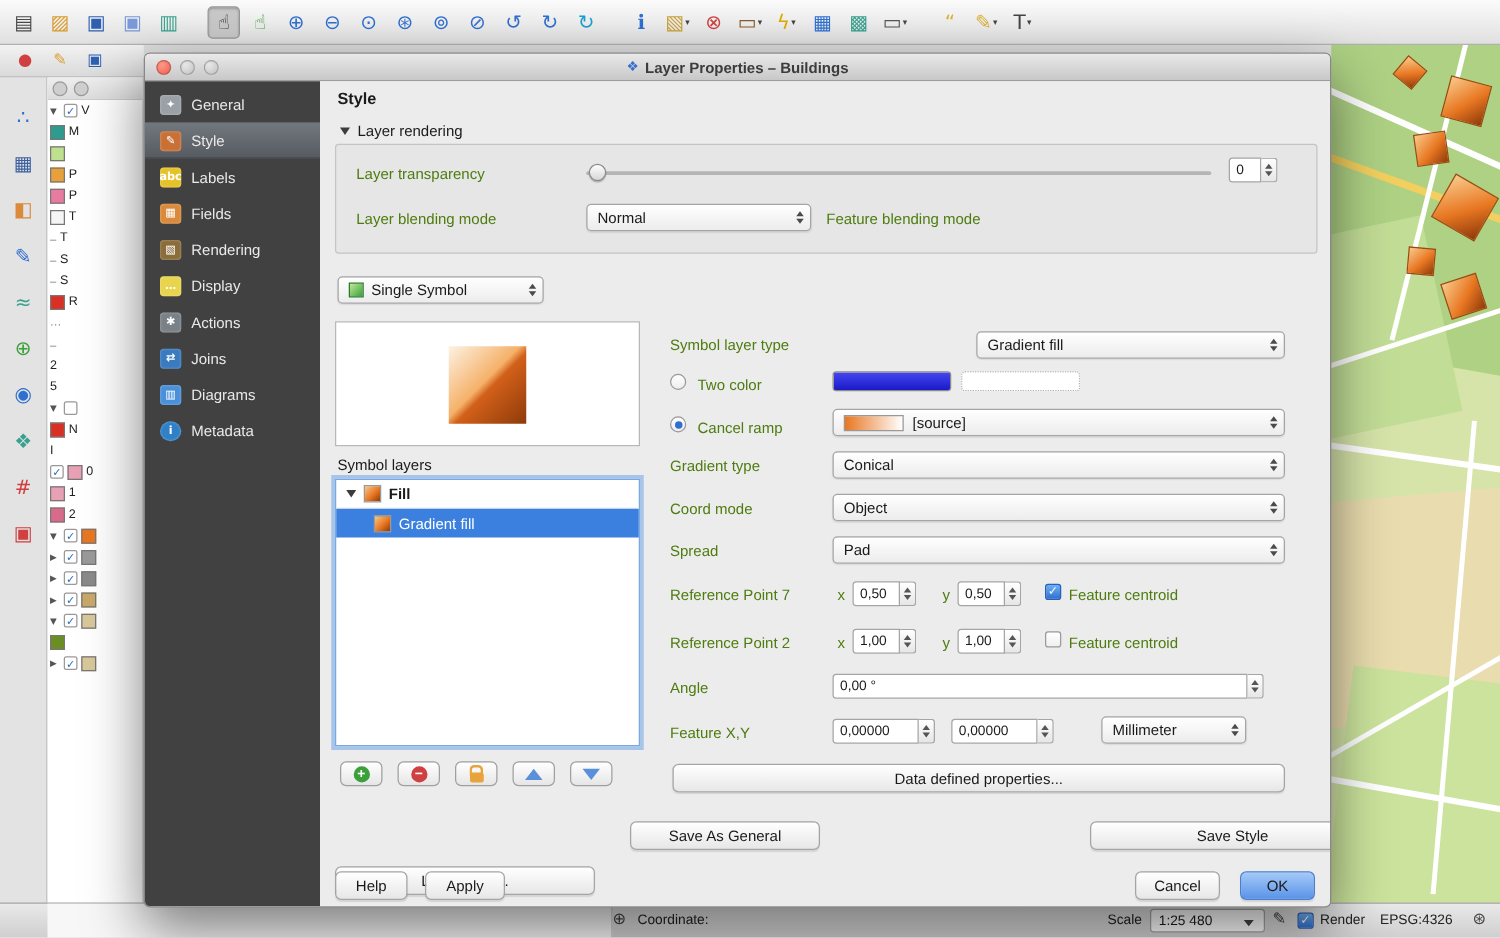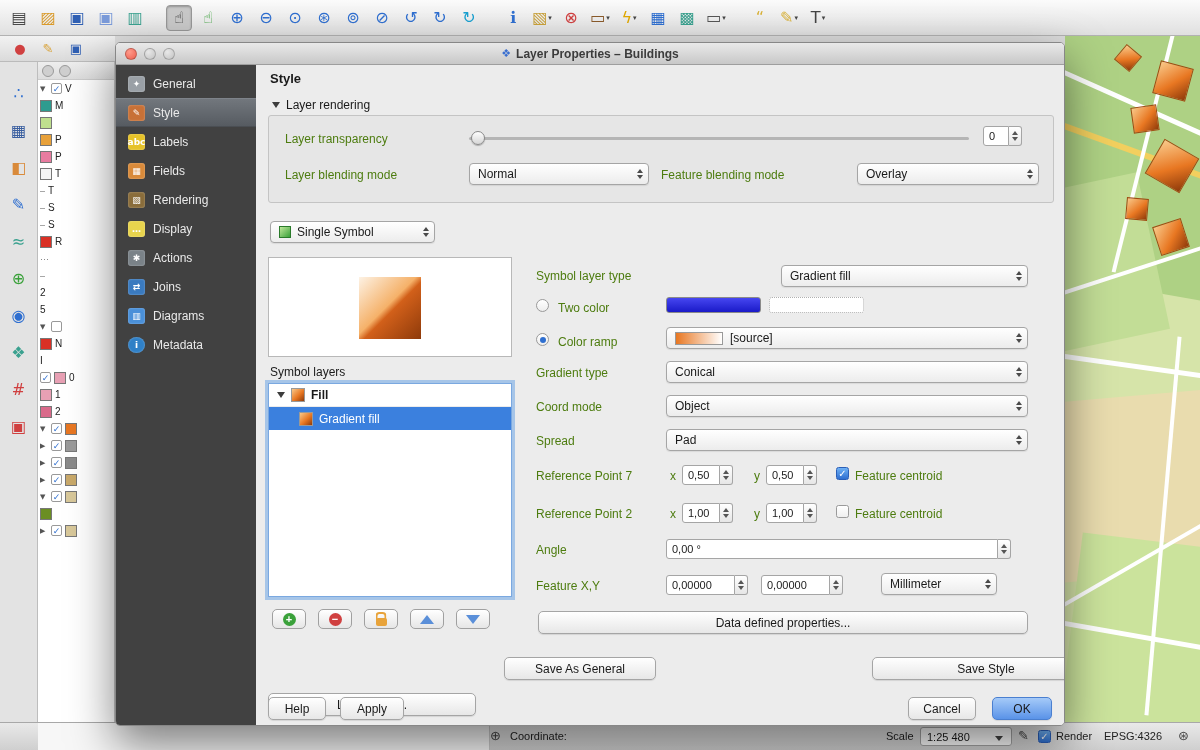--- a/index.html
+++ b/index.html
@@ -674,27 +674,20 @@
         </div>
         <span class="plabel" style="left:16px; top:52px">Layer blending mode</span>
         <div class="combo c-blend">
           <span>Normal</span>
           <span class="carr">
               <span class="up"></span>
               <span class="dn"></span>
             </span>
         </div>
         <span class="plabel" style="left:392px; top:52px">Feature blending mode</span>
-        <div class="combo c-featblend">
-          <span>Overlay</span>
-          <span class="carr">
-              <span class="up"></span>
-              <span class="dn"></span>
-            </span>
-        </div>
       </div>
 
       <div class="combo c-rend">
         <span class="sym-ico"></span>
         <span>Single Symbol</span>
         <span class="carr">
             <span class="up"></span>
             <span class="dn"></span>
           </span>
       </div>
@@ -740,21 +733,21 @@
             <span class="dn"></span>
           </span>
       </div>
 
       <span class="rad r-two"></span>
       <span class="plabel l-twocolor">Two color</span>
       <div class="color-btn cb-blue"></div>
       <div class="color-btn cb-empty"></div>
 
       <span class="rad on r-ramp"></span>
-      <span class="plabel l-ramp">Color ramp</span>
+      <span class="plabel l-ramp">Cancel ramp</span>
       <div class="combo c-ramp">
         <span class="ramp-prev"></span>
         <span>[source]</span>
         <span class="carr">
             <span class="up"></span>
             <span class="dn"></span>
           </span>
       </div>
 
       <span class="plabel l-gtype">Gradient type</span>

